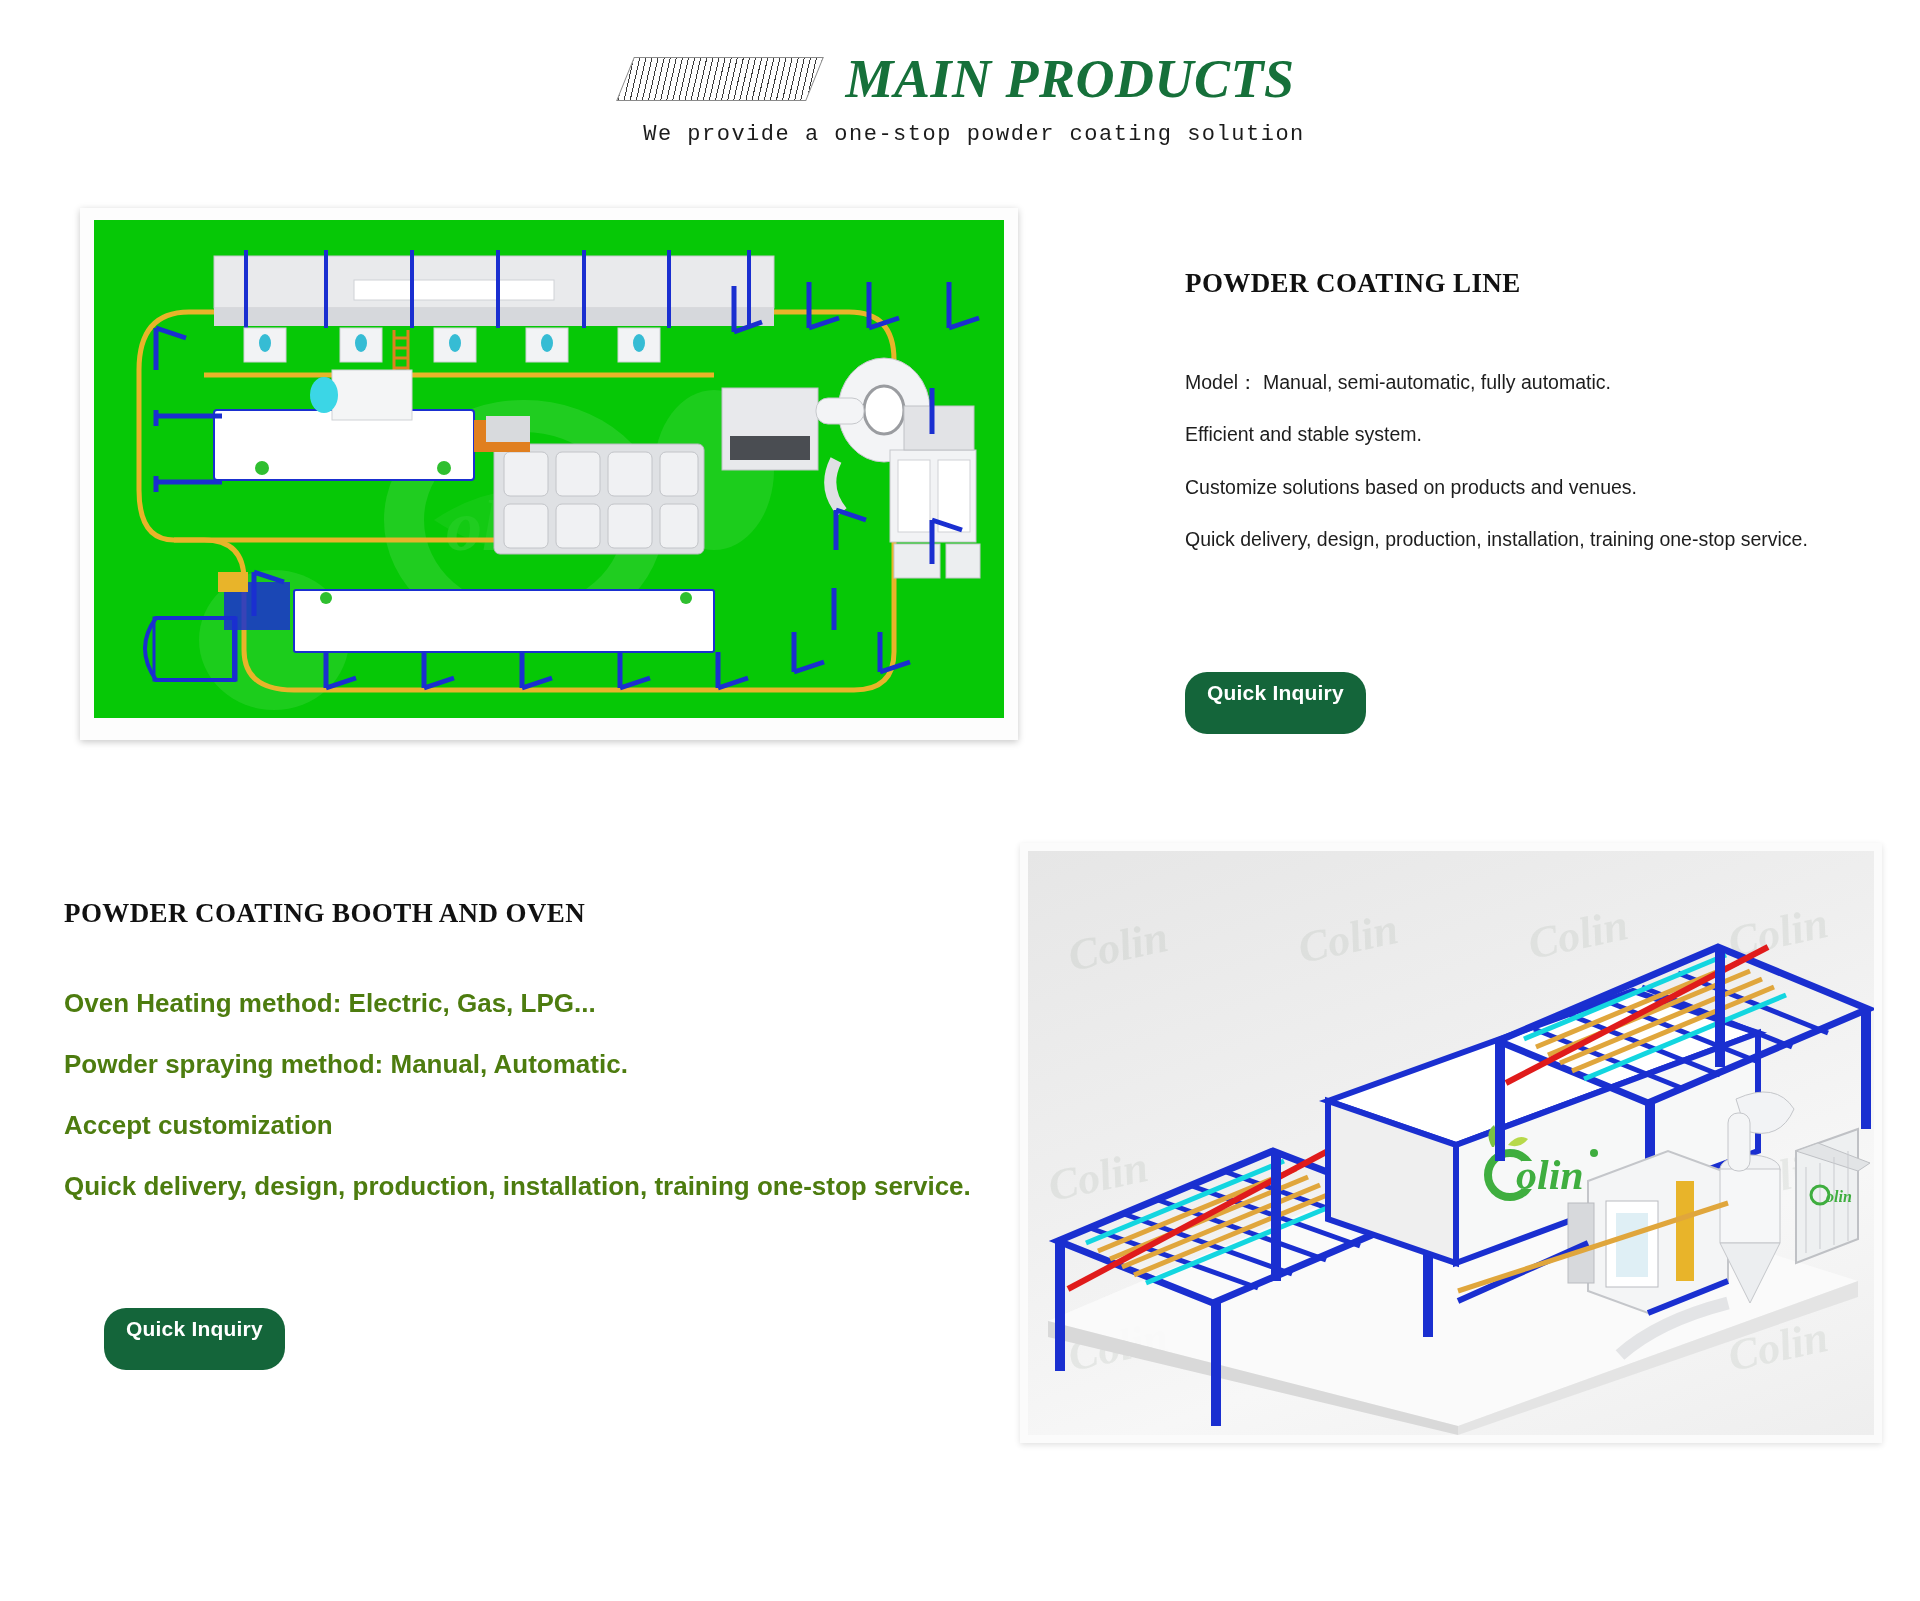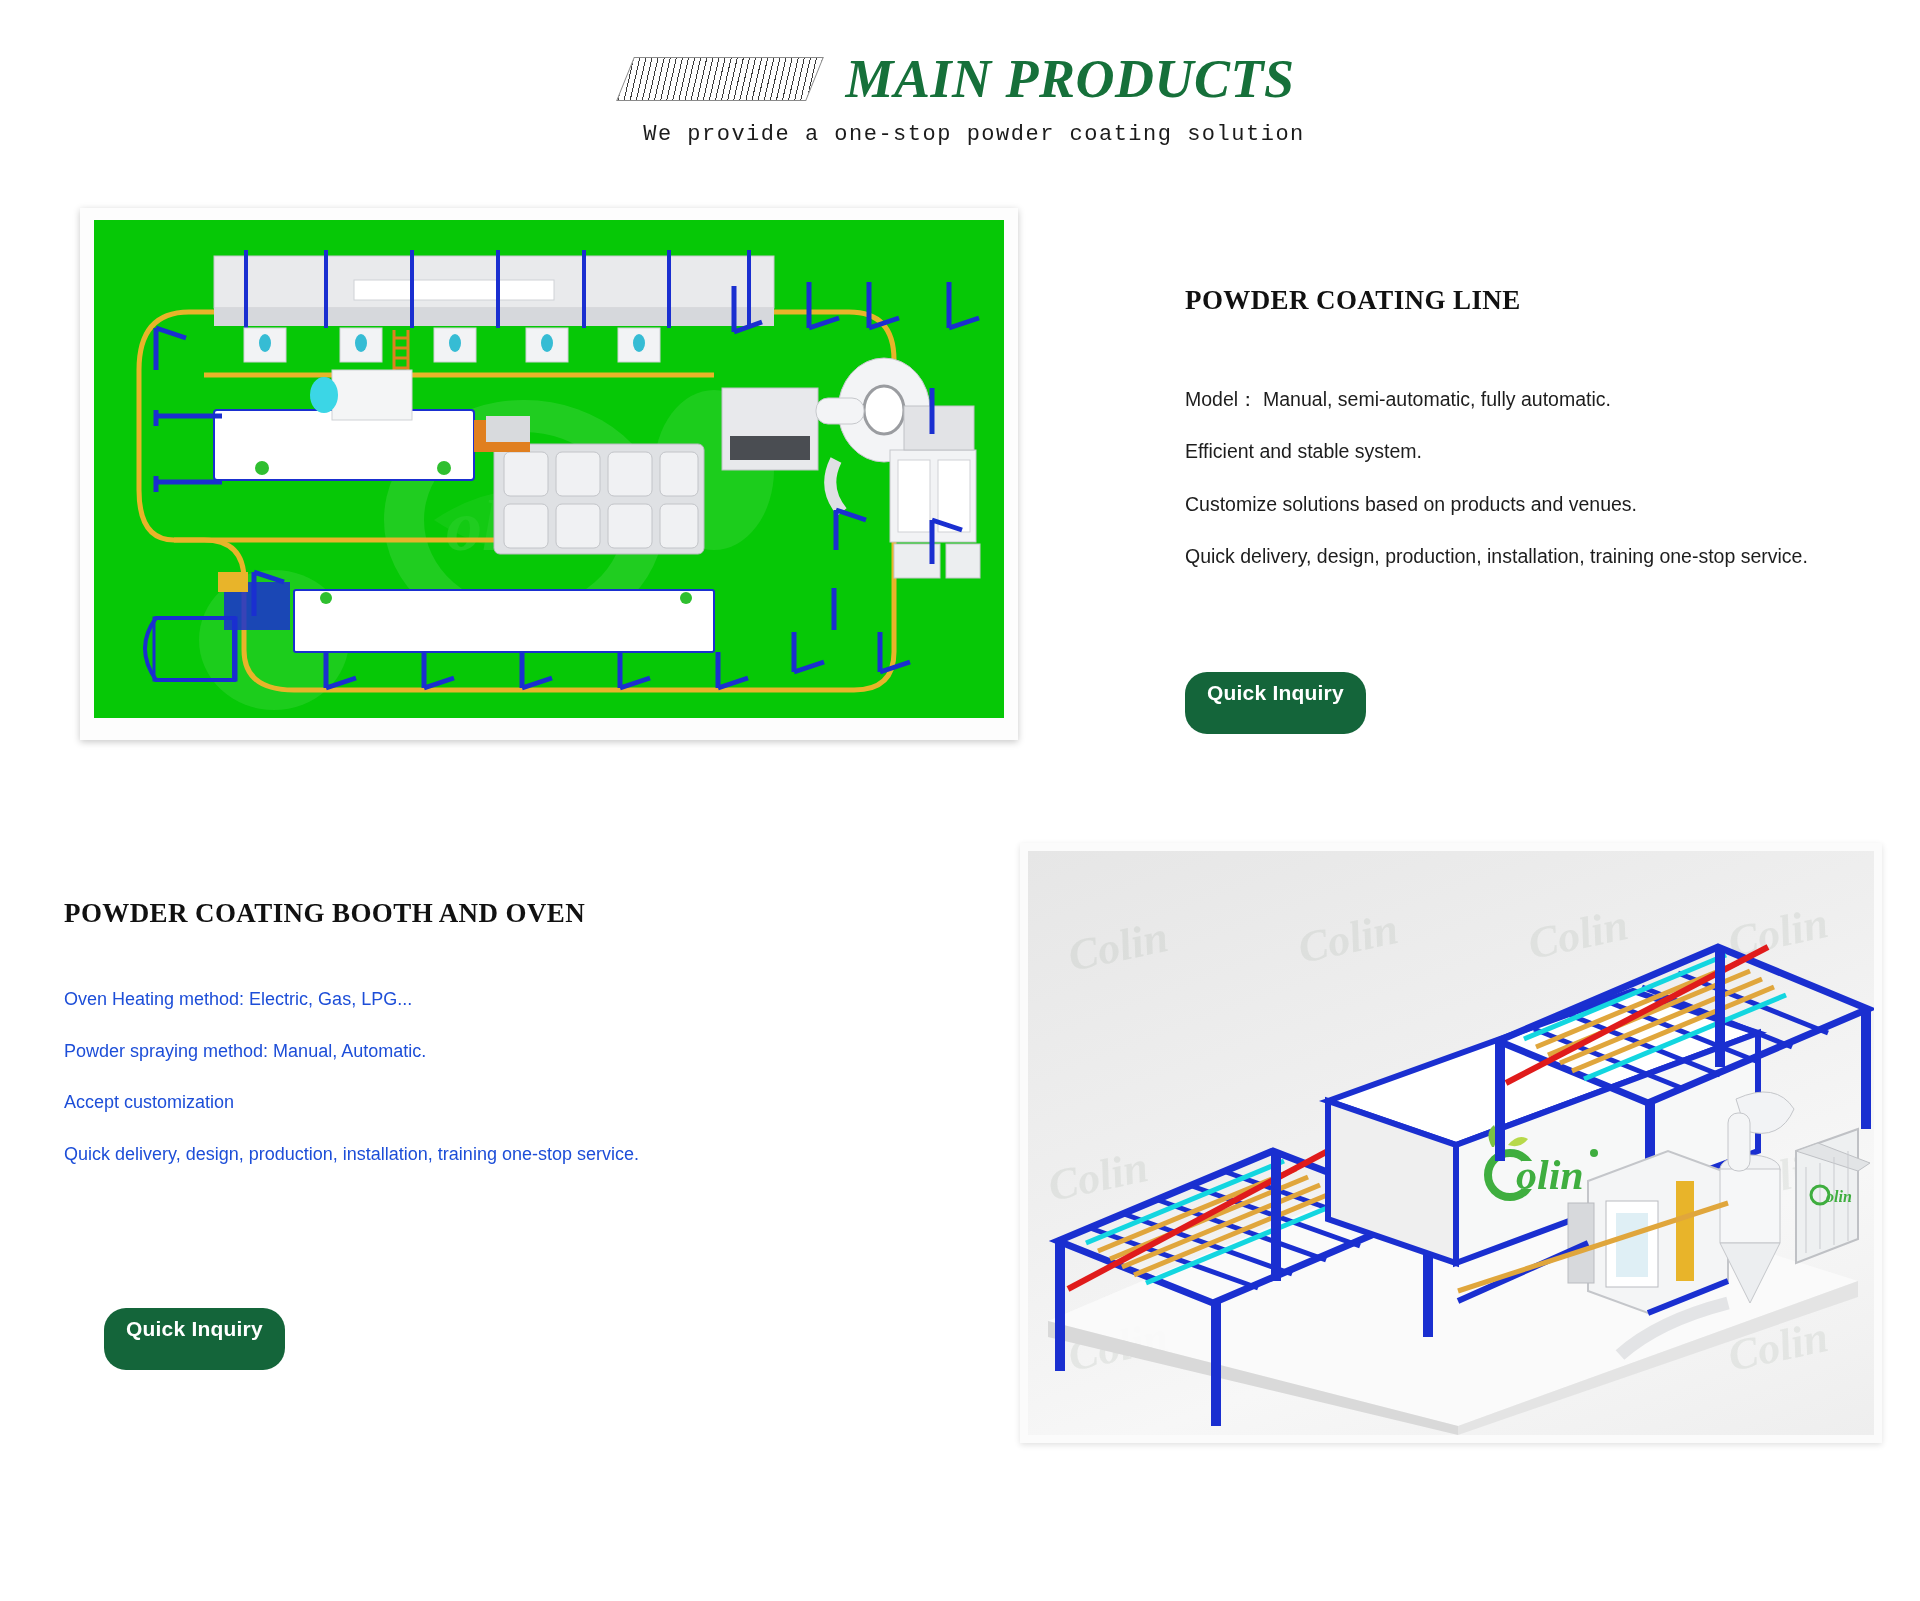--- a/index.html
+++ b/index.html
@@ -52,21 +52,21 @@
     background:#fdfdfd;
     padding: 12px 14px 22px 14px;
     box-shadow: 0 2px 7px rgba(0,0,0,0.22);
   }
   .green-canvas {
     position:relative; width:100%; height:100%;
     background:#06c806;
     overflow:hidden;
   }
   .sec1-text {
-    position:absolute; left:1185px; top:285px; width:700px;
+    position:absolute; left:1185px; top:268px; width:700px;
   }
   .prod-title {
     font-family:"Liberation Serif", serif;
     font-weight: bold; font-size: 27px; color:#111; letter-spacing:0.4px;
   }
   .bullets { margin-top: 72px; }
   .bullets p {
     font-family:"Liberation Sans", sans-serif;
     font-size: 19.5px; color:#1d1d1d; line-height:1.15;
     margin-bottom: 30px; white-space:nowrap;
@@ -83,22 +83,22 @@
     cursor: pointer;
     letter-spacing:0.2px;
   }
   .sec1-btn { position:absolute; left:1185px; top:672px; }
 
   
   .sec2-text { position:absolute; left:64px; top:898px; width:900px; }
   .sec2-bullets { margin-top: 60px; }
   .sec2-bullets p {
     font-family:"Liberation Sans", sans-serif;
-    font-size: 18px; color:#1d4ed8; line-height:1.15;
-    margin-bottom: 31px; white-space:nowrap;
+    font-size: 26px; color:#4d7c0f; line-height:1.15;
+    margin-bottom: 31px; white-space:nowrap;font-weight:bold;
   }
   .sec2-btn { position:absolute; left:104px; top:1308px; }
 
   .sec2-img-frame {
     position:absolute; left:1020px; top:843px;
     width: 862px; height: 600px;
     background:#fbfbfb;
     padding: 8px;
     box-shadow: 0 2px 6px rgba(0,0,0,0.12);
   }

